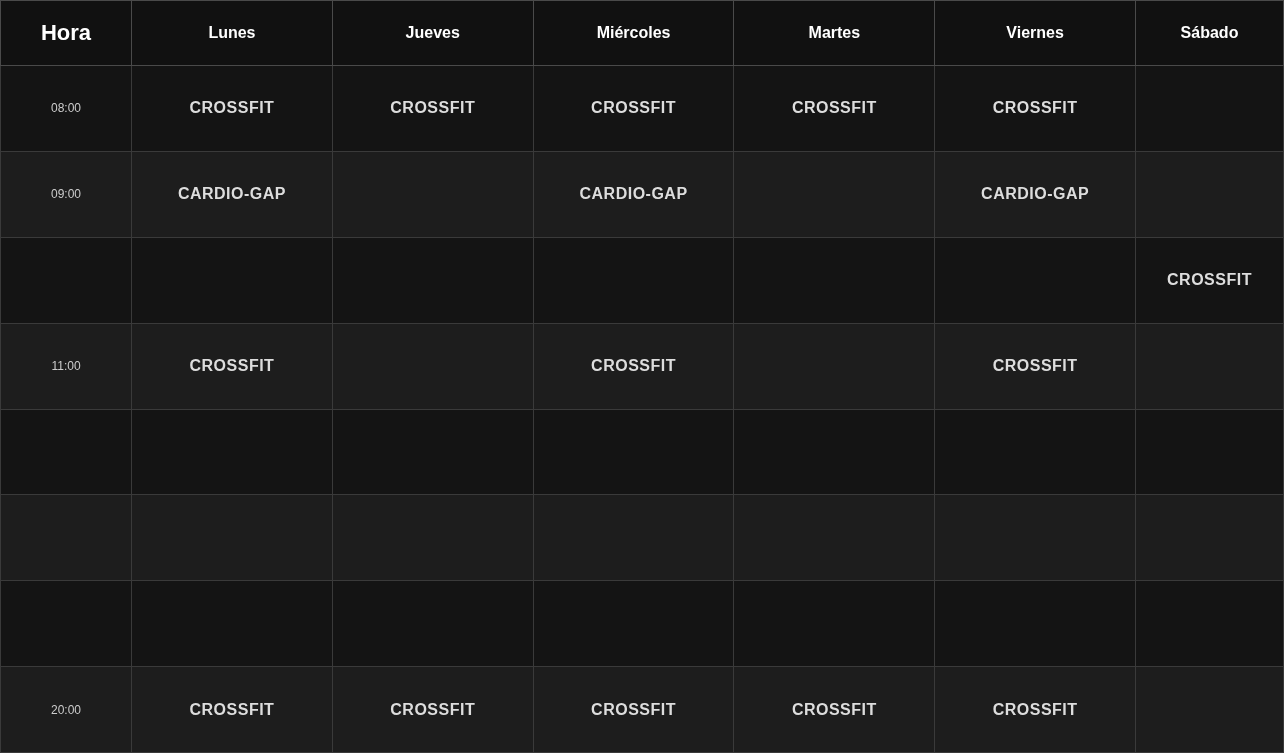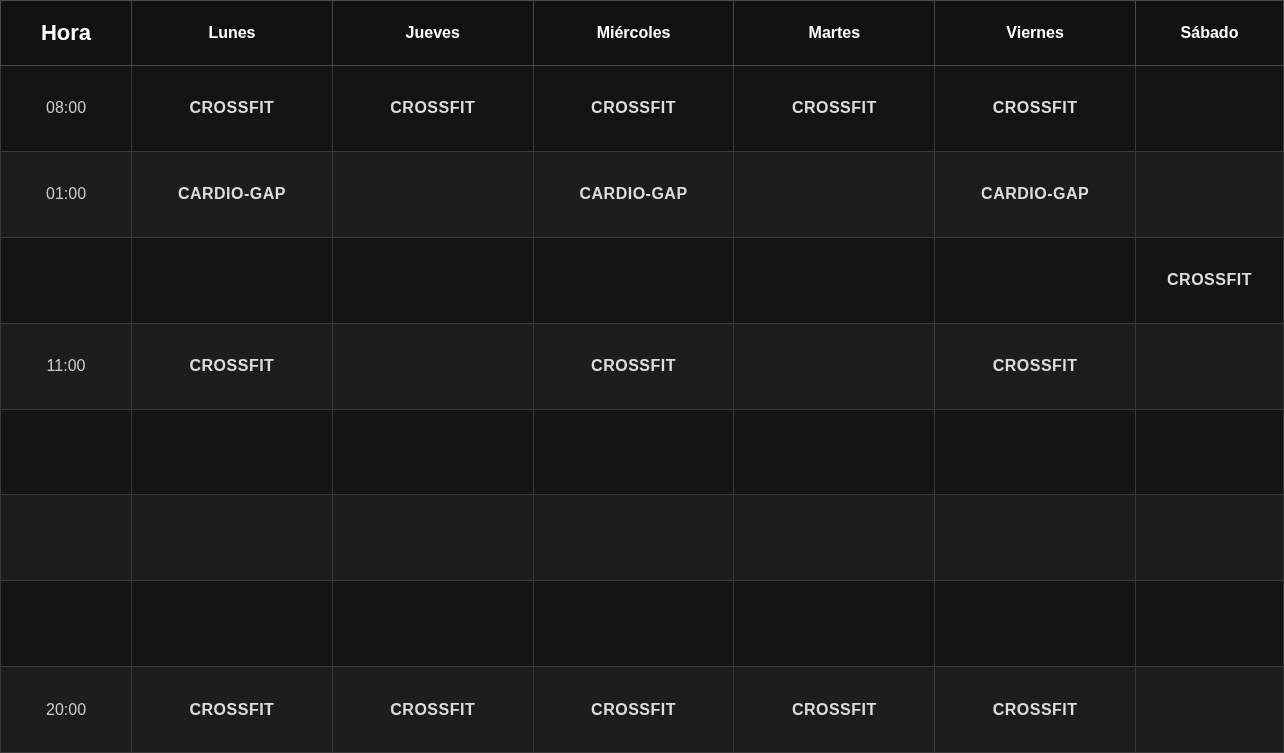--- a/index.html
+++ b/index.html
@@ -69,21 +69,21 @@
 
     tbody tr:nth-child(odd) {
       background: rgba(20,20,20,0.85);
     }
 
     tbody tr:nth-child(even) {
       background: rgba(30,30,30,0.85);
     }
 
     td.time-cell {
-      font-size: 16px;
+      font-size: 12px;
       font-weight: normal;
       color: #cccccc;
       width: 124px;
     }
 
     td.class-cell {
       font-weight: bold;
       font-size: 16px;
       letter-spacing: 0.5px;
       color: #dddddd;
@@ -125,21 +125,21 @@
     <tr>
           <td class="time-cell">08:00</td>
           <td class="class-cell">CROSSFIT</td>
           <td class="class-cell">CROSSFIT</td>
           <td class="class-cell">CROSSFIT</td>
           <td class="class-cell">CROSSFIT</td>
           <td class="class-cell">CROSSFIT</td>
           <td class="class-cell"></td>
         </tr>
         <tr>
-          <td class="time-cell">01:00</td>
+          <td class="time-cell">09:00</td>
           <td class="class-cell">CARDIO-GAP</td>
           <td class="class-cell"></td>
           <td class="class-cell">CARDIO-GAP</td>
           <td class="class-cell"></td>
           <td class="class-cell">CARDIO-GAP</td>
           <td class="class-cell"></td>
         </tr>
         <tr>
           <td class="time-cell"></td>
           <td class="class-cell"></td>

